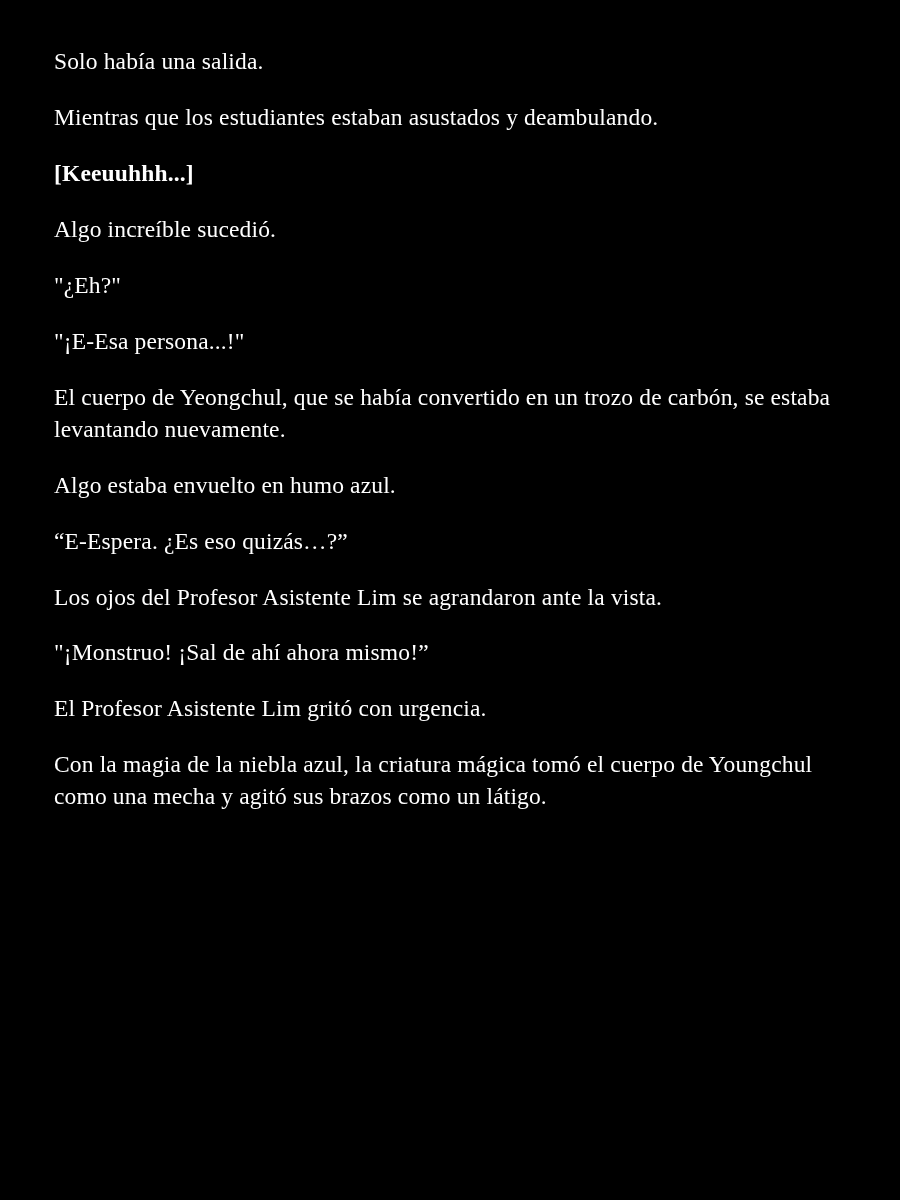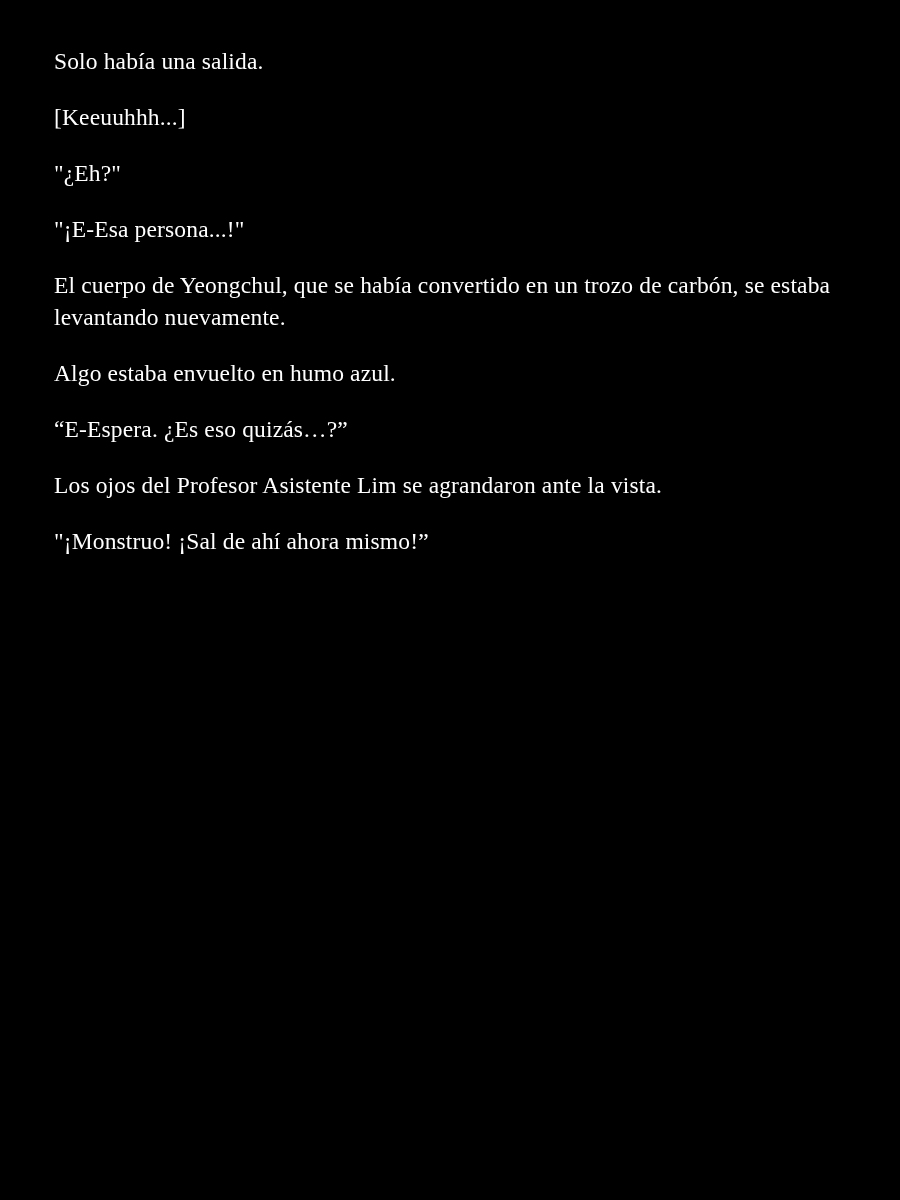--- a/index.html
+++ b/index.html
@@ -22,33 +22,37 @@
   .para {
     color: #ffffff;
     font-family: "Liberation Serif", "DejaVu Serif", serif;
     font-size: 23.5px;
     line-height: 1.36;
     margin: 0 0 24px 0;
     letter-spacing: 0.15px;
     white-space: pre-wrap;
   }
   .para.bold {
-    font-weight: normal;
+    font-weight: bold;
   }
   .para.spacer-after {
   }
 </style>
 </head>
 <body>
 
 <div id="page">
   <div id="text-body">
       <p class="para">Solo había una salida.</p>
+      <p class="para">Mientras que los estudiantes estaban asustados y deambulando.</p>
       <p class="para bold">[Keeuuhhh...]</p>
+      <p class="para">Algo increíble sucedió.</p>
       <p class="para">"¿Eh?"</p>
       <p class="para">"¡E-Esa persona...!"</p>
       <p class="para">El cuerpo de Yeongchul, que se había convertido en un trozo de carbón, se estaba levantando nuevamente.</p>
       <p class="para">Algo estaba envuelto en humo azul.</p>
       <p class="para spacer-after">“E-Espera. ¿Es eso quizás…?”</p>
       <p class="para">Los ojos del Profesor Asistente Lim se agrandaron ante la vista.</p>
       <p class="para">"¡Monstruo! ¡Sal de ahí ahora mismo!”</p>
+      <p class="para">El Profesor Asistente Lim gritó con urgencia.</p>
+      <p class="para">Con la magia de la niebla azul, la criatura mágica tomó el cuerpo de Youngchul como una mecha y agitó sus brazos como un látigo.</p>
     </div>
 </div>
 
 </body></html>

